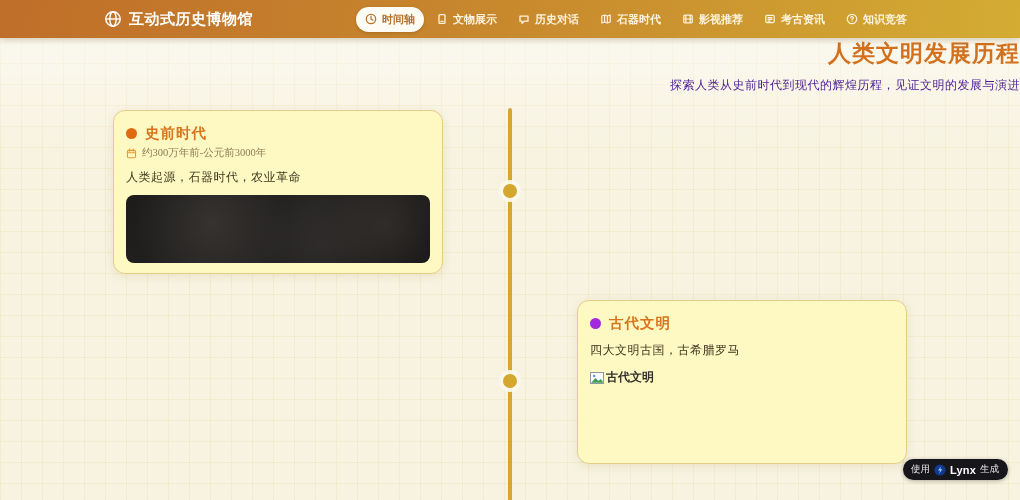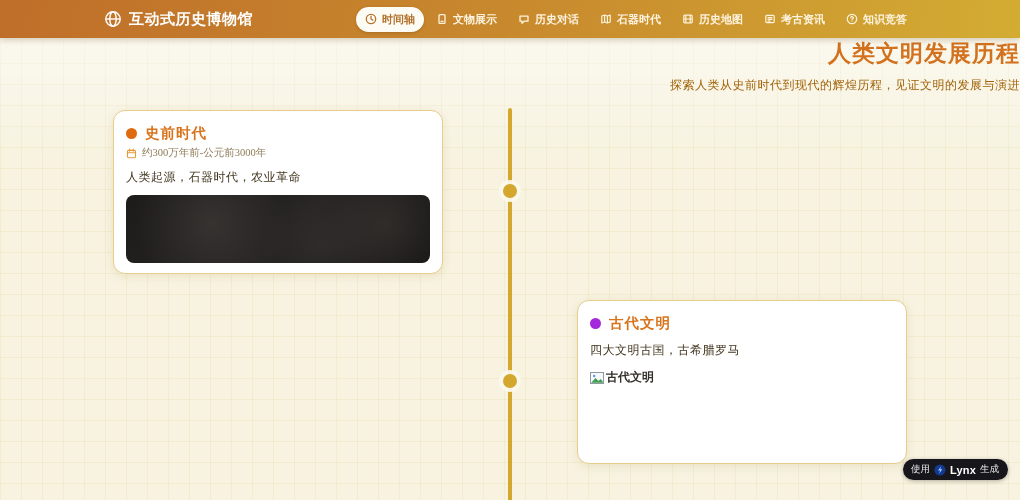--- a/index.html
+++ b/index.html
@@ -41,21 +41,21 @@
     box-shadow: 0 1px 3px rgba(100,60,10,0.3);
   }
   .nav-item svg { flex: 0 0 auto; }
 
   
   .page-head { text-align: right; }
   .page-title {
     font-size: 23px; font-weight: bold; color: #d2711e; letter-spacing: 1px;
   }
   .page-subtitle {
-    margin-top: 8px; font-size: 12px; color: #a16207; letter-spacing: 0.5px;
+    margin-top: 8px; font-size: 12px; color: #4c1d95; letter-spacing: 0.5px;
   }
 
   
   .timeline {
     position: relative;
     width: 794px; height: 385px;
     margin: 14px auto 0;
   }
   .timeline-line {
     position: absolute; left: calc(50% - 2px); top: 0;
@@ -67,21 +67,21 @@
     width: 14px; height: 14px; border-radius: 50%;
     background: #d4a72f;
     box-shadow: 0 0 0 4px rgba(251,248,236,0.95);
   }
   .dot-1 { top: 76px; }
   .dot-2 { top: 266px; }
 
   .event-card {
     position: absolute;
     width: 330px; height: 164px;
-    background: #ffffff;
+    background: #fef9c3;
     border: 1px solid #e6cd8a;
     border-radius: 12px;
     box-shadow: 0 2px 10px rgba(160,120,40,0.14);
     padding: 11px 12px;
   }
   .card-left { left: 0; top: 2px; }
   .card-right { right: 0; top: 192px; }
 
   .card-title-row { display: flex; align-items: center; gap: 8px; margin-top: 2px; }
   .bullet-dot { width: 11px; height: 11px; border-radius: 50%; flex: 0 0 auto; }
@@ -168,21 +168,21 @@
         </span>
         <span>石器时代</span>
       </div>
       <div class="nav-item">
         <span style="display:flex;">
           <svg width="12" height="12" viewBox="0 0 12 12" fill="none" stroke="currentColor" stroke-width="1.2">
             <rect x="1.8" y="2.2" width="8.4" height="7.6" rx="1"></rect>
             <path d="M3.8 2.2v7.6M8.2 2.2v7.6M1.8 6h8.4"></path>
           </svg>
         </span>
-        <span>历史地图</span>
+        <span>影视推荐</span>
       </div>
       <div class="nav-item">
         <span style="display:flex;">
           <svg width="12" height="12" viewBox="0 0 12 12" fill="none" stroke="currentColor" stroke-width="1.2">
             <rect x="1.8" y="2.4" width="8.4" height="7.2" rx="1"></rect>
             <path d="M3.6 4.6h4.8M3.6 6.4h4.8M3.6 8.2h3"></path>
           </svg>
         </span>
         <span>考古资讯</span>
       </div>

